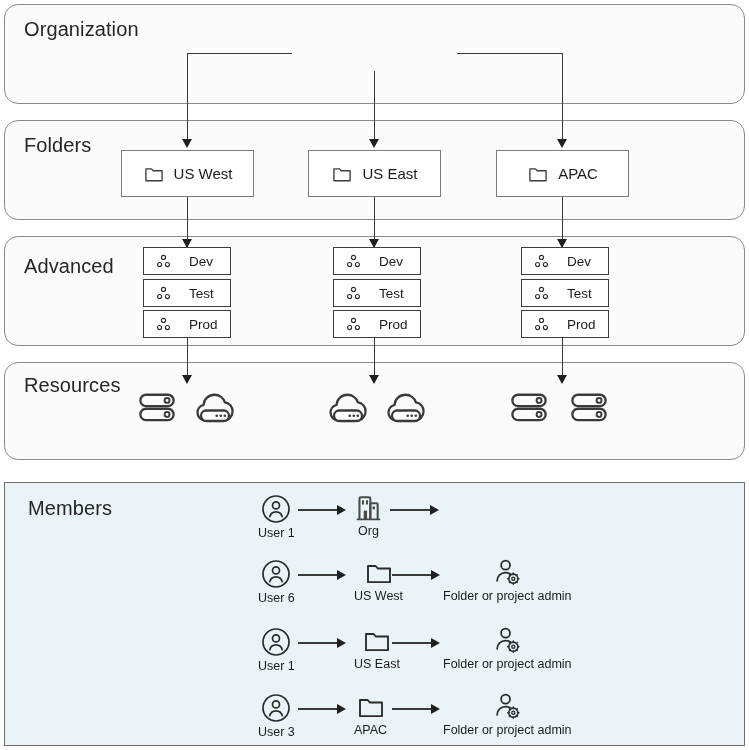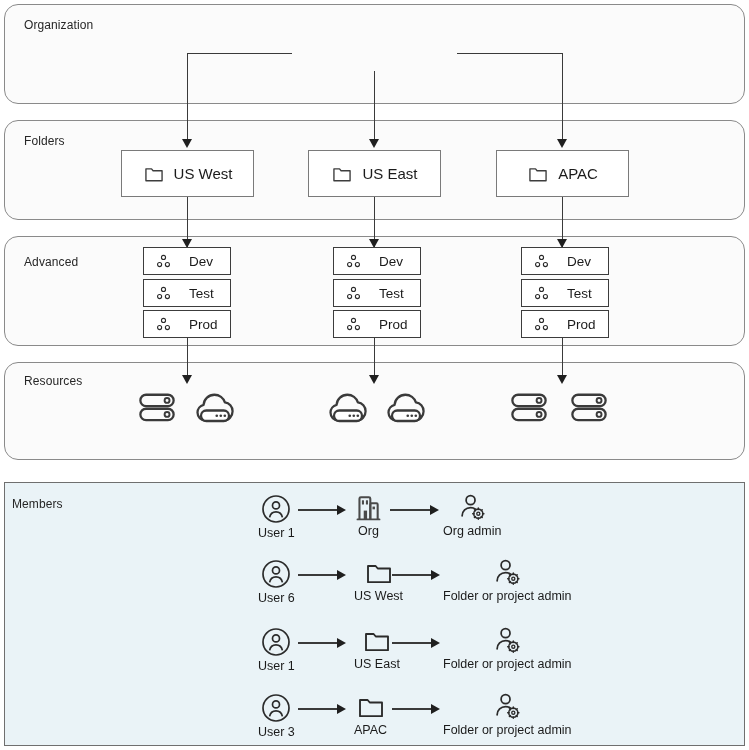--- a/index.html
+++ b/index.html
@@ -27,21 +27,21 @@
     border: 1.6px solid #8a8a8a;
     border-radius: 14px;
   }
   .panel.members {
     background: #eaf3f7;
     border-radius: 0;
     border: 1.6px solid #6f6f6f;
   }
   .panel-label {
     position: absolute;
-    font-size: 12px;
+    font-size: 20px;
     color: #262626;
     letter-spacing: .1px;
     white-space: nowrap;
   }
   
   .node {
     position: absolute;
     box-sizing: border-box;
     background: #ffffff;
     border: 1.4px solid #7a7a7a;
@@ -136,21 +136,21 @@
   <div class="vline" style="left:374px; top:336px; height:46px;"></div>
   <div class="arrowhead" style="left:369.2px; top:375px;"></div>
 
   <div class="vline" style="left:562px; top:336px; height:46px;"></div>
   <div class="arrowhead" style="left:557.2px; top:375px;"></div>
 
   <div class="panel-label" style="left:24px; top:18px;">Organization</div>
   <div class="panel-label" style="left:24px; top:134px;">Folders</div>
   <div class="panel-label" style="left:24px; top:255px;">Advanced</div>
   <div class="panel-label" style="left:24px; top:374px;">Resources</div>
-  <div class="panel-label" style="left:12px; top:497px;">Members</div>
+  <div class="panel-label" style="left:28px; top:497px;">Members</div>
 
 
   <div class="node" style="left:121px; top:150px; width:133px; height:47px;">
     <span class="icon-wrap">
       <svg width="22" height="22" viewBox="0 0 24 24">
         <path d="M3.2 19.3V6.4h6.1l1.7 2h9.8v10.9z" fill="none" stroke="#3d3d3d" stroke-width="1.5" stroke-linejoin="round"></path>
       </svg>
     </span>
     <span class="lbl">US West</span>
   </div>
@@ -349,145 +349,131 @@
         <rect x="10" y="6.3" width="1.6" height="3.4" rx=".3" fill="#4a4a4a"></rect>
         <rect x="8.3" y="14.4" width="2.6" height="6.6" fill="#4a4a4a"></rect>
         <rect x="15.1" y="11.3" width="1.9" height="2.1" fill="#4a4a4a"></rect>
       </svg>
     </span>
     <span class="mcap">Org</span>
   </div>
   <div class="hline" style="left:390px; top:509px; width:41px; height:1.8px;"></div>
   <div class="arrowhead right" style="left:430px; top:504.5px;"></div>
 
-  <div class="mitem" style="left:443px; top:492px;">
+
+  <div class="mitem" style="left:258px; top:558px;">
+    <span class="icon-wrap">
+      <svg width="32" height="32" viewBox="0 0 32 32">
+        <circle cx="16" cy="16" r="13" fill="none" stroke="#2b2b2b" stroke-width="1.7"></circle>
+        <circle cx="16" cy="12.4" r="3.5" fill="none" stroke="#2b2b2b" stroke-width="1.7"></circle>
+        <path d="M9.6 24.4c.7-3.6 3.3-5.6 6.4-5.6s5.7 2 6.4 5.6" fill="none" stroke="#2b2b2b" stroke-width="1.7"></path>
+      </svg>
+    </span>
+    <span class="mcap">User 6</span>
+  </div>
+  <div class="hline" style="left:298px; top:574px; width:40px; height:1.8px;"></div>
+  <div class="arrowhead right" style="left:337px; top:569.5px;"></div>
+
+  <div class="mitem" style="left:354px; top:558px;">
+    <span class="icon-wrap">
+      <svg width="30" height="30" viewBox="0 0 24 24">
+        <path d="M3.2 19.3V6.4h6.1l1.7 2h9.8v10.9z" fill="none" stroke="#2b2b2b" stroke-width="1.5" stroke-linejoin="round"></path>
+      </svg>
+    </span>
+    <span class="mcap">US West</span>
+  </div>
+  <div class="hline" style="left:392px; top:574px; width:40px; height:1.8px;"></div>
+  <div class="arrowhead right" style="left:431px; top:569.5px;"></div>
+
+  <div class="mitem" style="left:443px; top:557px;">
     <span class="icon-wrap">
       <svg width="31" height="31" viewBox="0 0 32 32">
         <circle cx="14" cy="8.4" r="4.6" fill="none" stroke="#2b2b2b" stroke-width="1.8"></circle>
         <path d="M5.3 24.6c0-5 3.9-8.5 8.7-8.5 2 0 3.8.6 5.2 1.6" fill="none" stroke="#2b2b2b" stroke-width="1.8" stroke-linecap="round"></path>
         <circle cx="22" cy="22.4" r="4.7" fill="none" stroke="#2b2b2b" stroke-width="1.6"></circle>
         <circle cx="22" cy="22.4" r="1.6" fill="none" stroke="#2b2b2b" stroke-width="1.4"></circle>
         <g stroke="#2b2b2b" stroke-width="1.5" stroke-linecap="round">
           <path d="M22 16.6v1.4M22 26.8v1.4M16.2 22.4h1.4M26.4 22.4h1.4M18 18.4l1 1M25 25.4l1 1M26 18.4l-1 1M19 25.4l-1 1"></path>
         </g>
       </svg>
     </span>
-    <span class="mcap">Org admin</span>
-  </div>
-
-  <div class="mitem" style="left:258px; top:558px;">
+    <span class="mcap">Folder or project admin</span>
+  </div>
+
+  <div class="mitem" style="left:258px; top:626px;">
     <span class="icon-wrap">
       <svg width="32" height="32" viewBox="0 0 32 32">
         <circle cx="16" cy="16" r="13" fill="none" stroke="#2b2b2b" stroke-width="1.7"></circle>
         <circle cx="16" cy="12.4" r="3.5" fill="none" stroke="#2b2b2b" stroke-width="1.7"></circle>
         <path d="M9.6 24.4c.7-3.6 3.3-5.6 6.4-5.6s5.7 2 6.4 5.6" fill="none" stroke="#2b2b2b" stroke-width="1.7"></path>
       </svg>
     </span>
-    <span class="mcap">User 6</span>
-  </div>
-  <div class="hline" style="left:298px; top:574px; width:40px; height:1.8px;"></div>
-  <div class="arrowhead right" style="left:337px; top:569.5px;"></div>
-
-  <div class="mitem" style="left:354px; top:558px;">
+    <span class="mcap">User 1</span>
+  </div>
+  <div class="hline" style="left:298px; top:642px; width:40px; height:1.8px;"></div>
+  <div class="arrowhead right" style="left:337px; top:637.5px;"></div>
+
+  <div class="mitem" style="left:354px; top:626px;">
     <span class="icon-wrap">
       <svg width="30" height="30" viewBox="0 0 24 24">
         <path d="M3.2 19.3V6.4h6.1l1.7 2h9.8v10.9z" fill="none" stroke="#2b2b2b" stroke-width="1.5" stroke-linejoin="round"></path>
       </svg>
     </span>
-    <span class="mcap">US West</span>
-  </div>
-  <div class="hline" style="left:392px; top:574px; width:40px; height:1.8px;"></div>
-  <div class="arrowhead right" style="left:431px; top:569.5px;"></div>
-
-  <div class="mitem" style="left:443px; top:557px;">
+    <span class="mcap">US East</span>
+  </div>
+  <div class="hline" style="left:392px; top:642px; width:40px; height:1.8px;"></div>
+  <div class="arrowhead right" style="left:431px; top:637.5px;"></div>
+
+  <div class="mitem" style="left:443px; top:625px;">
     <span class="icon-wrap">
       <svg width="31" height="31" viewBox="0 0 32 32">
         <circle cx="14" cy="8.4" r="4.6" fill="none" stroke="#2b2b2b" stroke-width="1.8"></circle>
         <path d="M5.3 24.6c0-5 3.9-8.5 8.7-8.5 2 0 3.8.6 5.2 1.6" fill="none" stroke="#2b2b2b" stroke-width="1.8" stroke-linecap="round"></path>
         <circle cx="22" cy="22.4" r="4.7" fill="none" stroke="#2b2b2b" stroke-width="1.6"></circle>
         <circle cx="22" cy="22.4" r="1.6" fill="none" stroke="#2b2b2b" stroke-width="1.4"></circle>
         <g stroke="#2b2b2b" stroke-width="1.5" stroke-linecap="round">
           <path d="M22 16.6v1.4M22 26.8v1.4M16.2 22.4h1.4M26.4 22.4h1.4M18 18.4l1 1M25 25.4l1 1M26 18.4l-1 1M19 25.4l-1 1"></path>
         </g>
       </svg>
     </span>
     <span class="mcap">Folder or project admin</span>
   </div>
 
-  <div class="mitem" style="left:258px; top:626px;">
+  <div class="mitem" style="left:258px; top:692px;">
     <span class="icon-wrap">
       <svg width="32" height="32" viewBox="0 0 32 32">
         <circle cx="16" cy="16" r="13" fill="none" stroke="#2b2b2b" stroke-width="1.7"></circle>
         <circle cx="16" cy="12.4" r="3.5" fill="none" stroke="#2b2b2b" stroke-width="1.7"></circle>
         <path d="M9.6 24.4c.7-3.6 3.3-5.6 6.4-5.6s5.7 2 6.4 5.6" fill="none" stroke="#2b2b2b" stroke-width="1.7"></path>
       </svg>
     </span>
-    <span class="mcap">User 1</span>
-  </div>
-  <div class="hline" style="left:298px; top:642px; width:40px; height:1.8px;"></div>
-  <div class="arrowhead right" style="left:337px; top:637.5px;"></div>
-
-  <div class="mitem" style="left:354px; top:626px;">
+    <span class="mcap">User 3</span>
+  </div>
+  <div class="hline" style="left:298px; top:708px; width:40px; height:1.8px;"></div>
+  <div class="arrowhead right" style="left:337px; top:703.5px;"></div>
+
+  <div class="mitem" style="left:354px; top:692px;">
     <span class="icon-wrap">
       <svg width="30" height="30" viewBox="0 0 24 24">
         <path d="M3.2 19.3V6.4h6.1l1.7 2h9.8v10.9z" fill="none" stroke="#2b2b2b" stroke-width="1.5" stroke-linejoin="round"></path>
       </svg>
     </span>
-    <span class="mcap">US East</span>
-  </div>
-  <div class="hline" style="left:392px; top:642px; width:40px; height:1.8px;"></div>
-  <div class="arrowhead right" style="left:431px; top:637.5px;"></div>
-
-  <div class="mitem" style="left:443px; top:625px;">
+    <span class="mcap">APAC</span>
+  </div>
+  <div class="hline" style="left:392px; top:708px; width:40px; height:1.8px;"></div>
+  <div class="arrowhead right" style="left:431px; top:703.5px;"></div>
+
+  <div class="mitem" style="left:443px; top:691px;">
     <span class="icon-wrap">
       <svg width="31" height="31" viewBox="0 0 32 32">
         <circle cx="14" cy="8.4" r="4.6" fill="none" stroke="#2b2b2b" stroke-width="1.8"></circle>
         <path d="M5.3 24.6c0-5 3.9-8.5 8.7-8.5 2 0 3.8.6 5.2 1.6" fill="none" stroke="#2b2b2b" stroke-width="1.8" stroke-linecap="round"></path>
         <circle cx="22" cy="22.4" r="4.7" fill="none" stroke="#2b2b2b" stroke-width="1.6"></circle>
         <circle cx="22" cy="22.4" r="1.6" fill="none" stroke="#2b2b2b" stroke-width="1.4"></circle>
         <g stroke="#2b2b2b" stroke-width="1.5" stroke-linecap="round">
           <path d="M22 16.6v1.4M22 26.8v1.4M16.2 22.4h1.4M26.4 22.4h1.4M18 18.4l1 1M25 25.4l1 1M26 18.4l-1 1M19 25.4l-1 1"></path>
         </g>
       </svg>
     </span>
     <span class="mcap">Folder or project admin</span>
   </div>
 
-  <div class="mitem" style="left:258px; top:692px;">
-    <span class="icon-wrap">
-      <svg width="32" height="32" viewBox="0 0 32 32">
-        <circle cx="16" cy="16" r="13" fill="none" stroke="#2b2b2b" stroke-width="1.7"></circle>
-        <circle cx="16" cy="12.4" r="3.5" fill="none" stroke="#2b2b2b" stroke-width="1.7"></circle>
-        <path d="M9.6 24.4c.7-3.6 3.3-5.6 6.4-5.6s5.7 2 6.4 5.6" fill="none" stroke="#2b2b2b" stroke-width="1.7"></path>
-      </svg>
-    </span>
-    <span class="mcap">User 3</span>
-  </div>
-  <div class="hline" style="left:298px; top:708px; width:40px; height:1.8px;"></div>
-  <div class="arrowhead right" style="left:337px; top:703.5px;"></div>
-
-  <div class="mitem" style="left:354px; top:692px;">
-    <span class="icon-wrap">
-      <svg width="30" height="30" viewBox="0 0 24 24">
-        <path d="M3.2 19.3V6.4h6.1l1.7 2h9.8v10.9z" fill="none" stroke="#2b2b2b" stroke-width="1.5" stroke-linejoin="round"></path>
-      </svg>
-    </span>
-    <span class="mcap">APAC</span>
-  </div>
-  <div class="hline" style="left:392px; top:708px; width:40px; height:1.8px;"></div>
-  <div class="arrowhead right" style="left:431px; top:703.5px;"></div>
-
-  <div class="mitem" style="left:443px; top:691px;">
-    <span class="icon-wrap">
-      <svg width="31" height="31" viewBox="0 0 32 32">
-        <circle cx="14" cy="8.4" r="4.6" fill="none" stroke="#2b2b2b" stroke-width="1.8"></circle>
-        <path d="M5.3 24.6c0-5 3.9-8.5 8.7-8.5 2 0 3.8.6 5.2 1.6" fill="none" stroke="#2b2b2b" stroke-width="1.8" stroke-linecap="round"></path>
-        <circle cx="22" cy="22.4" r="4.7" fill="none" stroke="#2b2b2b" stroke-width="1.6"></circle>
-        <circle cx="22" cy="22.4" r="1.6" fill="none" stroke="#2b2b2b" stroke-width="1.4"></circle>
-        <g stroke="#2b2b2b" stroke-width="1.5" stroke-linecap="round">
-          <path d="M22 16.6v1.4M22 26.8v1.4M16.2 22.4h1.4M26.4 22.4h1.4M18 18.4l1 1M25 25.4l1 1M26 18.4l-1 1M19 25.4l-1 1"></path>
-        </g>
-      </svg>
-    </span>
-    <span class="mcap">Folder or project admin</span>
-  </div>
-
 </div>
 
 </body></html>

